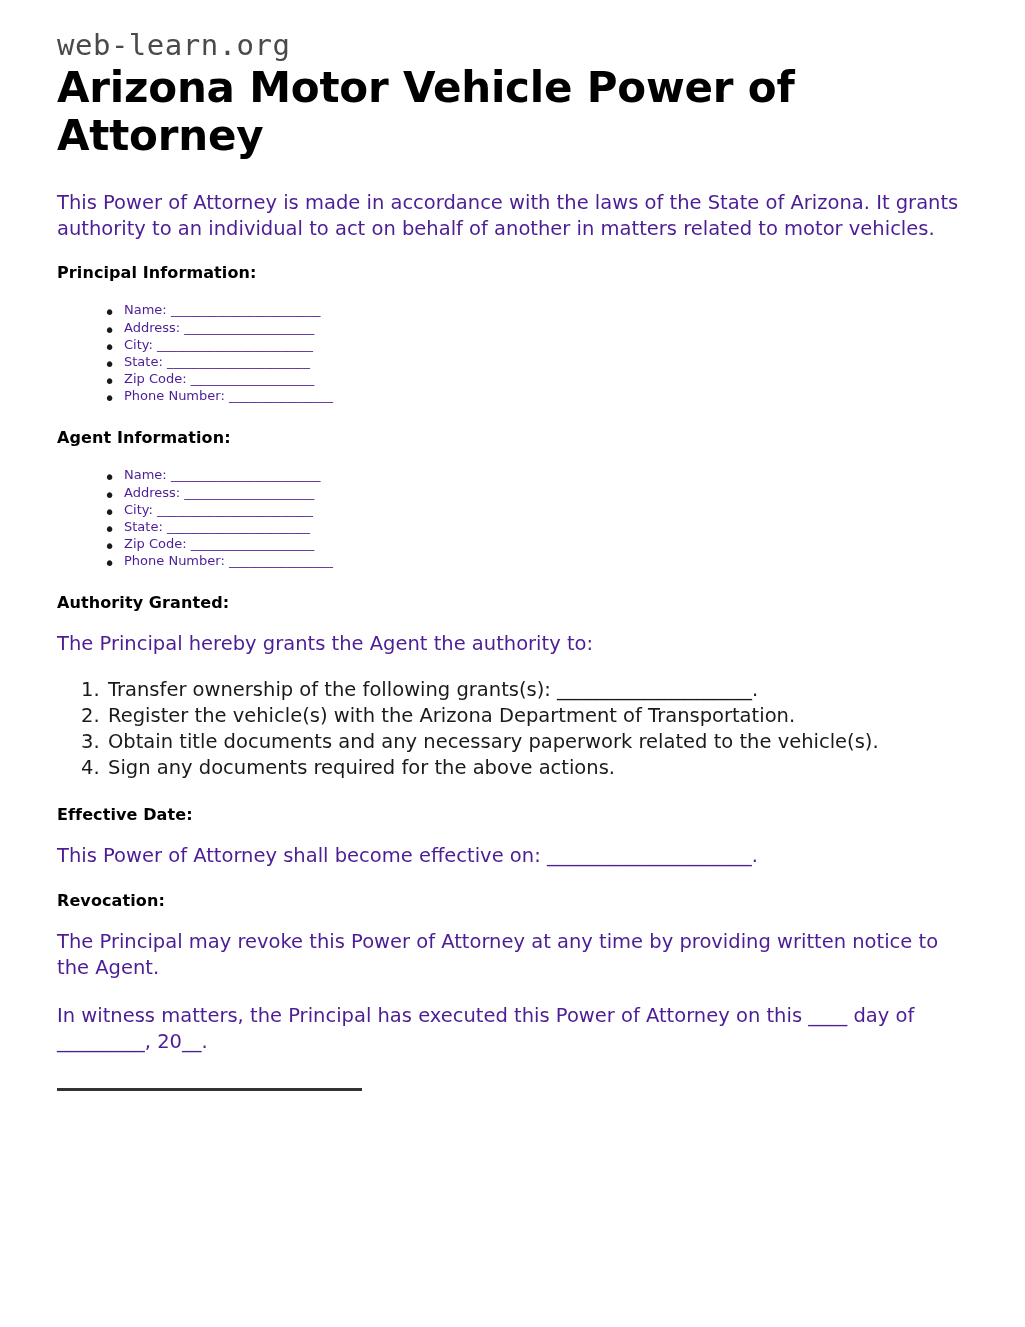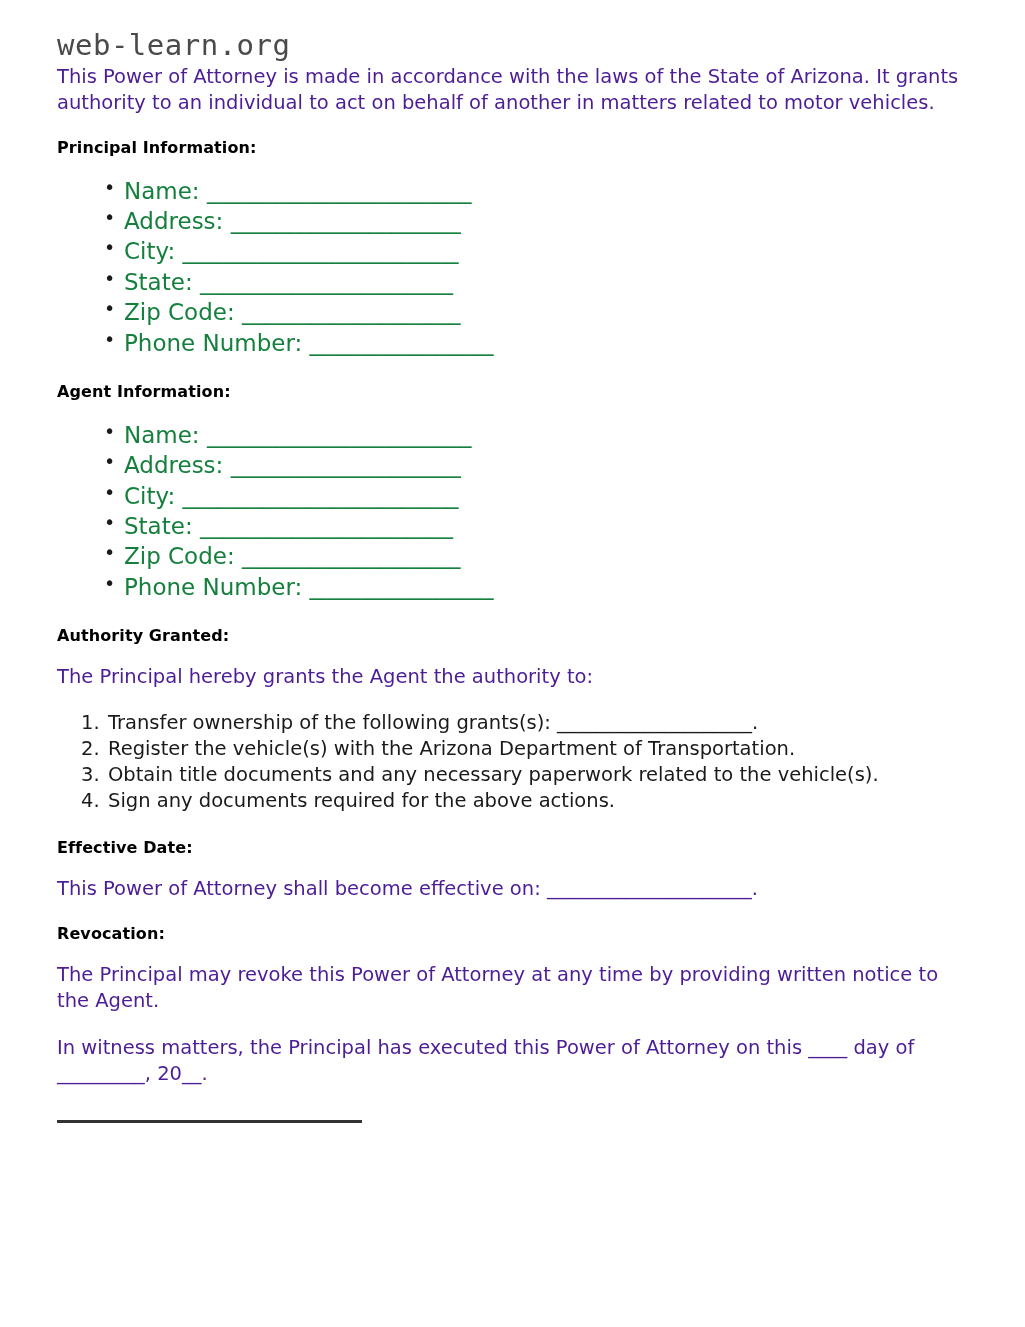--- a/index.html
+++ b/index.html
@@ -69,23 +69,23 @@
     letter-spacing: 0.1px;
   }
 
   
   ul.field-list {
     list-style: none;
     margin: 0 0 24px 0;
     padding: 0 0 0 45px;
   }
   ul.field-list li {
-    font-size: 23px;
+    font-size: 13px;
     line-height: 1.32;
-    color: #15803d;
+    color: #4c1d95;
     position: relative;
     padding-left: 22px;
     white-space: nowrap;
   }
   ul.field-list li::before {
     content: "\2022";
     position: absolute;
     left: 2px;
     top: -1px;
     font-size: 19px;
@@ -126,20 +126,21 @@
 
   .blank { white-space: pre; }
 </style>
 </head>
 <body>
 
 <div class="page">
 
   <div class="site-mark">web-learn.org</div>
 
+  <h1 class="doc-title">Arizona Motor Vehicle Power of Attorney</h1>
 
   <p class="body-text">This Power of Attorney is made in accordance with the laws of the State of Arizona. It grants authority to an individual to act on behalf of another in matters related to motor vehicles.</p>
 
   <h2 class="section-heading">Principal Information:</h2>
 
   <ul class="field-list">
     <li><span>Name:</span> <span class="blank">_______________________</span></li>
     <li><span>Address:</span> <span class="blank">____________________</span></li>
     <li><span>City:</span> <span class="blank">________________________</span></li>
     <li><span>State:</span> <span class="blank">______________________</span></li>

